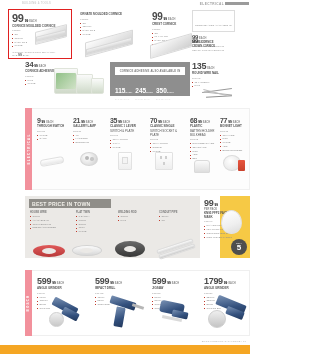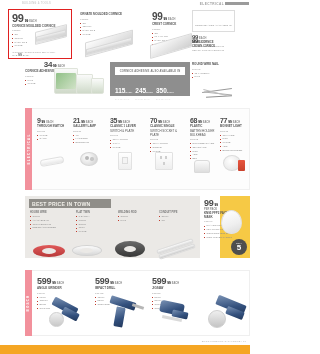--- a/index.html
+++ b/index.html
@@ -199,21 +199,21 @@
   <div style="position:absolute;left:192px;top:38px;width:56px;">
     <div style="display:flex;align-items:baseline;gap:1px;">
       <span class="price" style="font-size:6px;">99</span>
       <span class="eaunit">EACH</span>
     </div>
     <div class="ptitle" style="font-size:2.7px;">CROWN CORNICE</div>
     <div class="pcode">SET OF TWO 2M LENGTHS</div>
   </div>
 
   <div class="cell" style="left:25px;top:61px;width:40px;">
-    <div style="display:flex;align-items:baseline;gap:1px;justify-content:flex-end;">
+    <div style="display:flex;align-items:baseline;gap:1px;">
       <span class="price" style="font-size:8px;">34</span>
       <span class="cents">99</span>
       <span class="eaunit">EACH</span>
     </div>
     <div class="ptitle">CORNICE ADHESIVE</div>
     <div class="pcode">710595</div>
     <ul class="blist">
       <li>5 KG</li>
       <li>WHITE</li>
     </ul>
@@ -240,20 +240,24 @@
         <div class="d">BAG OF 20 KG</div>
       </div>
       <div class="tp">
         <div><span class="n">350</span><span class="u">EACH</span></div>
         <div class="d">BAG OF 40 KG</div>
       </div>
     </div>
   </div>
 
   <div style="position:absolute;left:192px;top:62px;width:56px;">
+    <div style="display:flex;align-items:baseline;gap:1px;">
+      <span class="price" style="font-size:9px;">135</span>
+      <span class="eaunit">EACH</span>
+    </div>
     <div class="ptitle">ROUND WIRE NAIL</div>
     <div class="pcode">590142</div>
     <ul class="blist">
       <li>75 X 3.55MM</li>
       <li>5 KG</li>
     </ul>
   </div>
   <div style="position:absolute;left:200px;top:86px;width:40px;height:14px;">
     <div style="position:absolute;left:2px;top:4px;width:30px;height:1px;background:#9a9a9a;transform:rotate(-8deg);"></div>
     <div style="position:absolute;left:4px;top:7px;width:28px;height:1px;background:#aeaeae;transform:rotate(6deg);"></div>
@@ -546,20 +550,35 @@
       <li>CUTTING DEPTH</li>
       <li>GST 700</li>
     </ul>
   </div>
   <div class="tool" style="left:156px;top:298px;width:40px;height:34px;">
     <div class="toolbody" style="left:4px;top:4px;width:24px;height:12px;transform:rotate(12deg);border-radius:3px;"></div>
     <div class="toolbody" style="left:16px;top:13px;width:16px;height:7px;transform:rotate(12deg);"></div>
     <div style="position:absolute;left:6px;top:19px;width:20px;height:3px;background:#dadada;transform:rotate(12deg);"></div>
   </div>
 
+  <div class="cell" style="left:204px;top:277px;width:44px;">
+    <div style="display:flex;align-items:baseline;gap:1px;">
+      <span class="price" style="font-size:9px;">1799</span>
+      <span class="cents">99</span>
+      <span class="eaunit">EACH</span>
+    </div>
+    <div class="ptitle">ANGLE GRINDER</div>
+    <div class="pcode">130120</div>
+    <ul class="blist">
+      <li>2200W</li>
+      <li>230MM</li>
+      <li>BLUE</li>
+      <li>GWS 22-230</li>
+    </ul>
+  </div>
   <div class="tool" style="left:206px;top:296px;width:44px;height:36px;">
     <div class="toolbody" style="left:10px;top:4px;width:30px;height:10px;transform:rotate(22deg);"></div>
     <div class="toolbody" style="left:20px;top:13px;width:18px;height:8px;transform:rotate(22deg);"></div>
     <div style="position:absolute;left:2px;top:14px;width:18px;height:18px;border-radius:50%;
       background:linear-gradient(180deg,#efefef,#c4c4c4);border:0.4px solid #cfcfcf;"></div>
   </div>
 
   <div class="footer"></div>
   <div style="position:absolute;right:4px;bottom:11px;font-size:2.4px;color:#b0b0b0;
     text-transform:uppercase;letter-spacing:0.2px;">BUCO PRODUCT CATALOGUE | 11</div>

